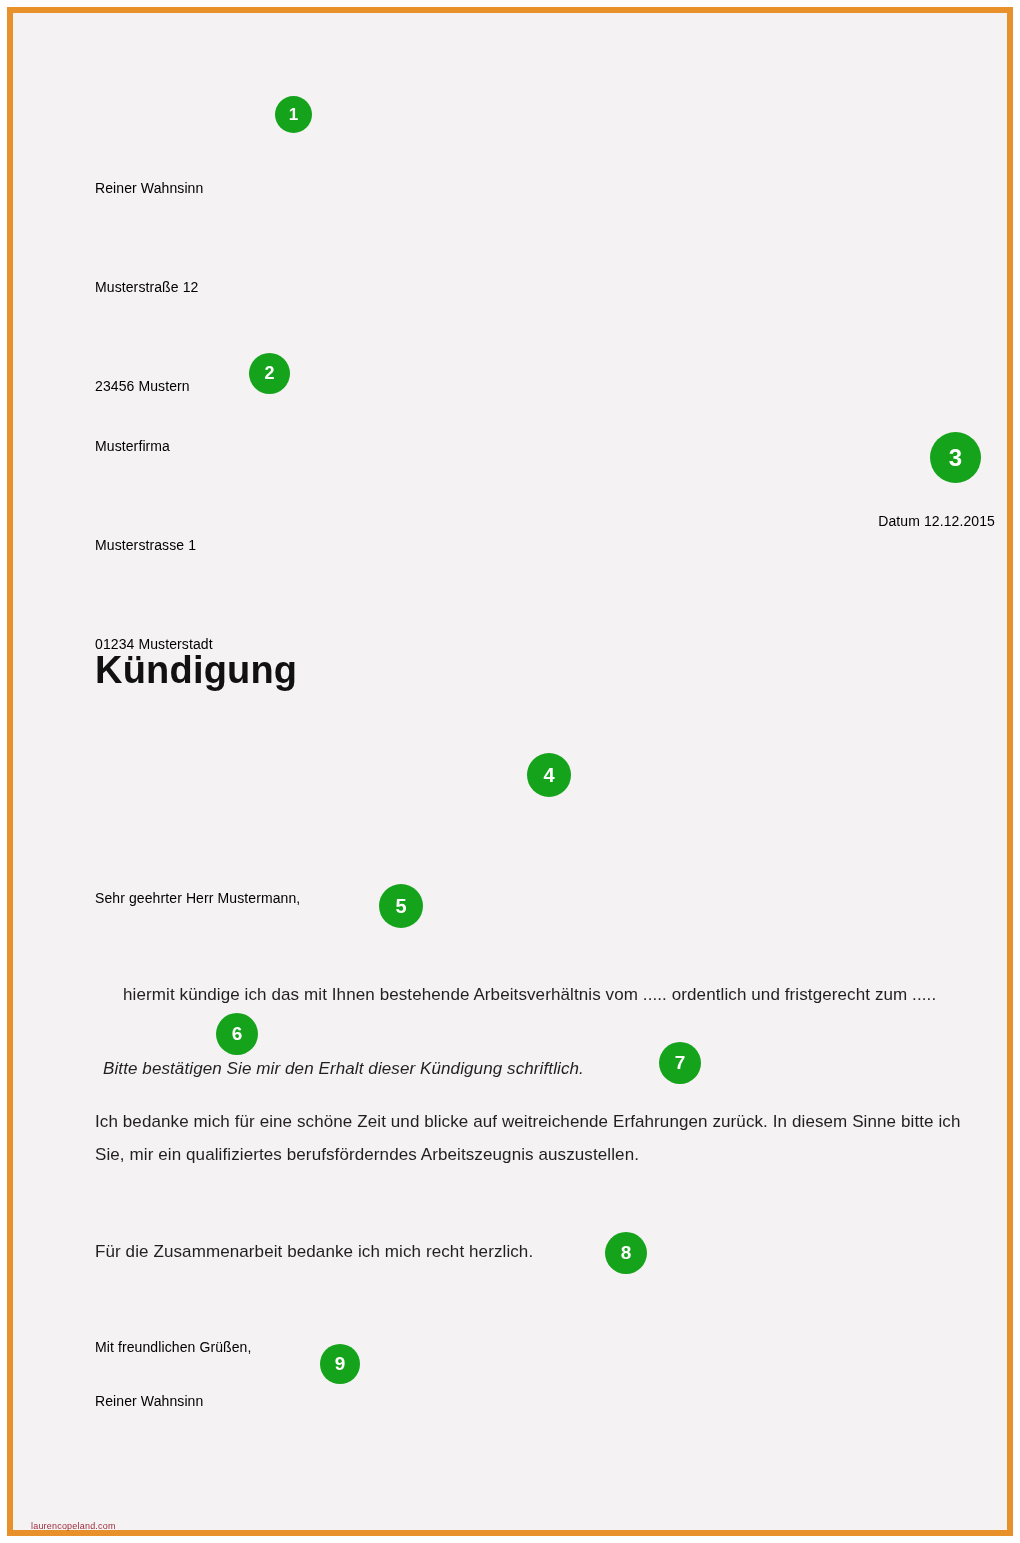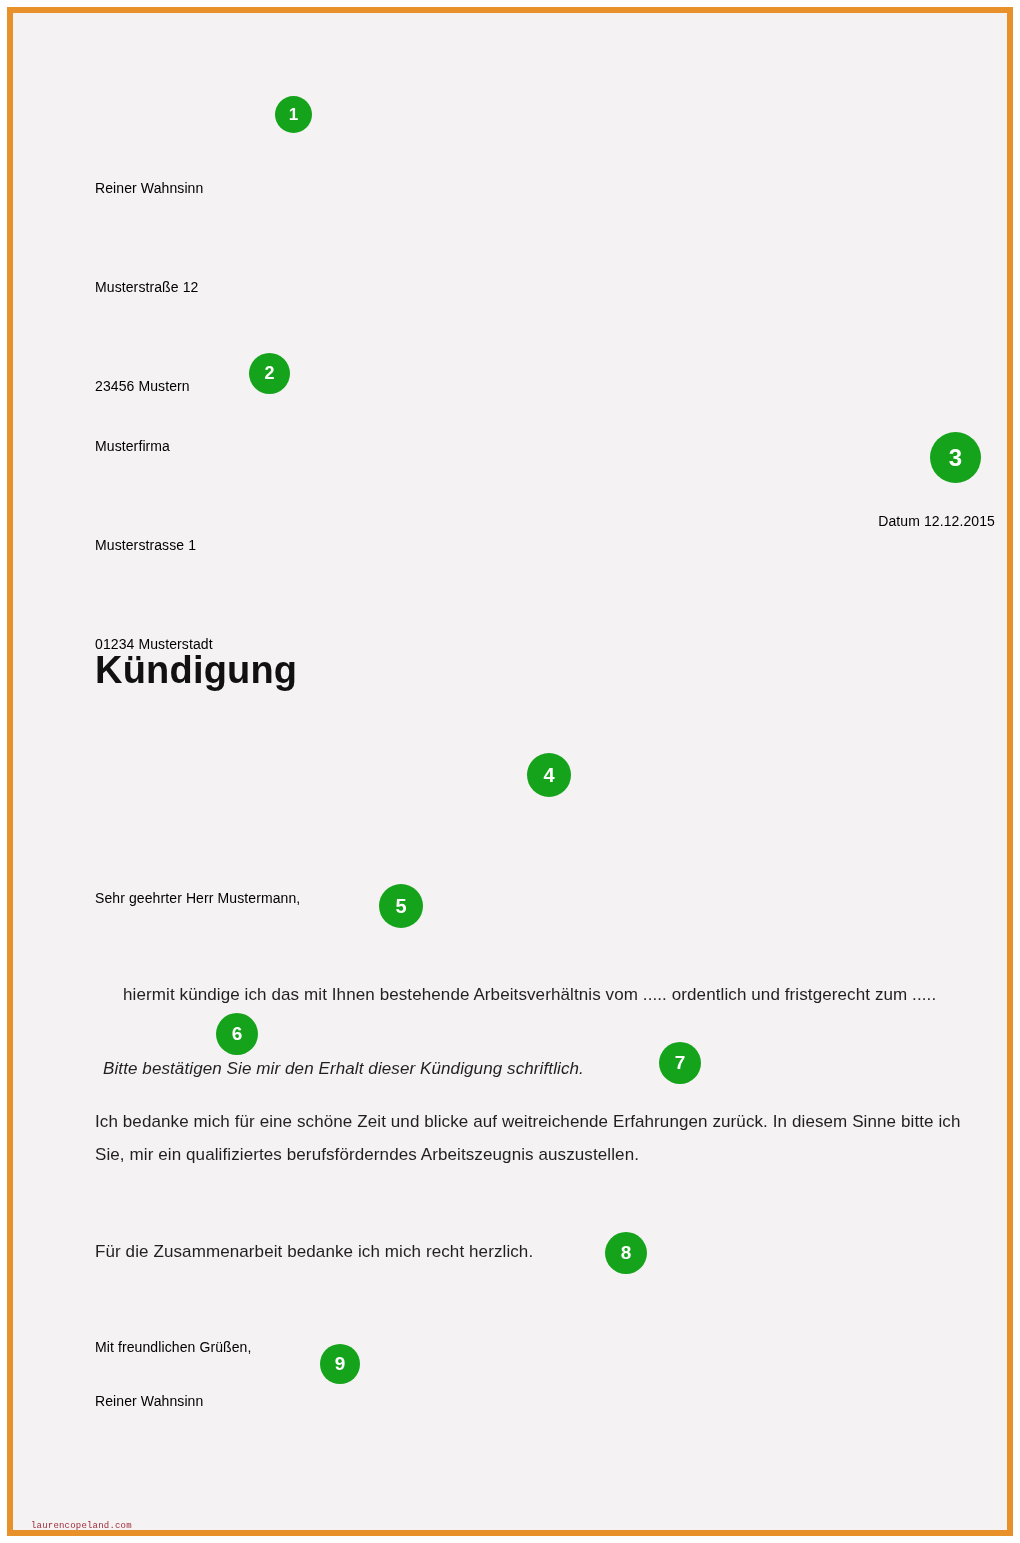--- a/index.html
+++ b/index.html
@@ -111,21 +111,21 @@
 
   
   #watermark {
     position: absolute;
     left: 18px;
     top: 1507px;
     font-size: 9px;
     line-height: 12px;
     color: #9e2b3a;
     letter-spacing: 0.2px;
-    font-family: Liberation Mono, monospace;
+    font-family: Liberation Sans, sans-serif;
   }
 </style>
 </head>
 <body>
 
 <div class="page-frame">
   <div class="page-sheet">
 
     <div class="doc-text" id="sender-block">
       <span class="addr-line">Reiner Wahnsinn</span>

